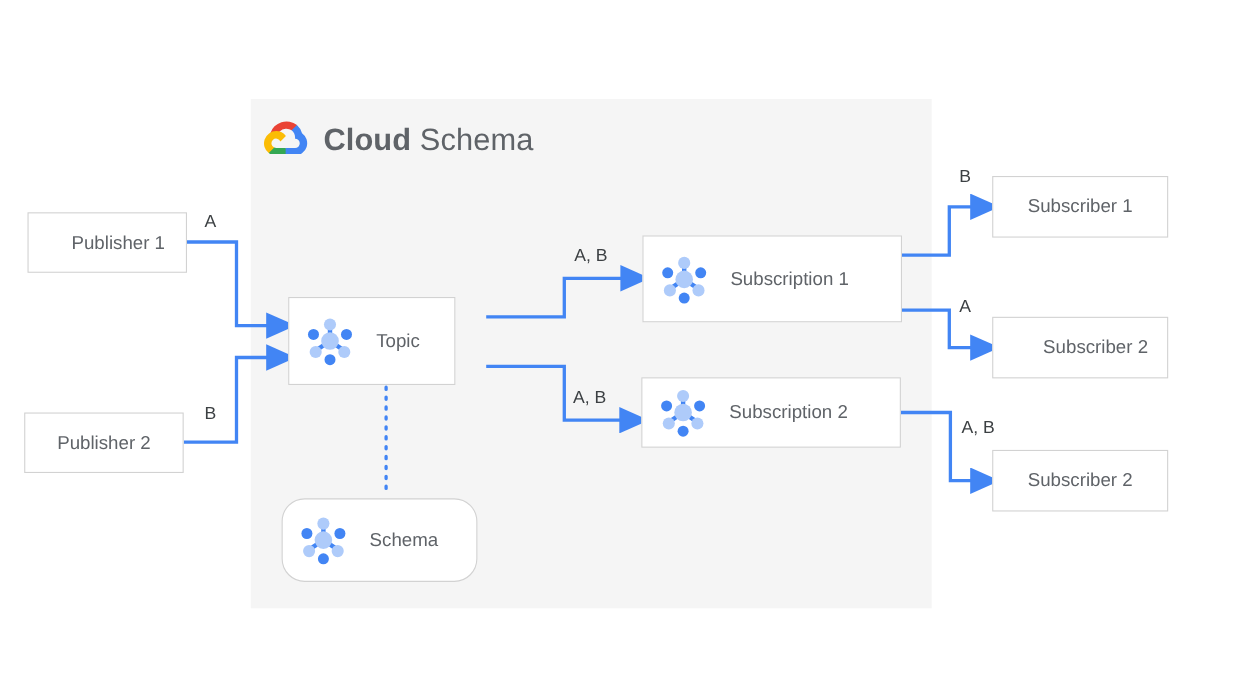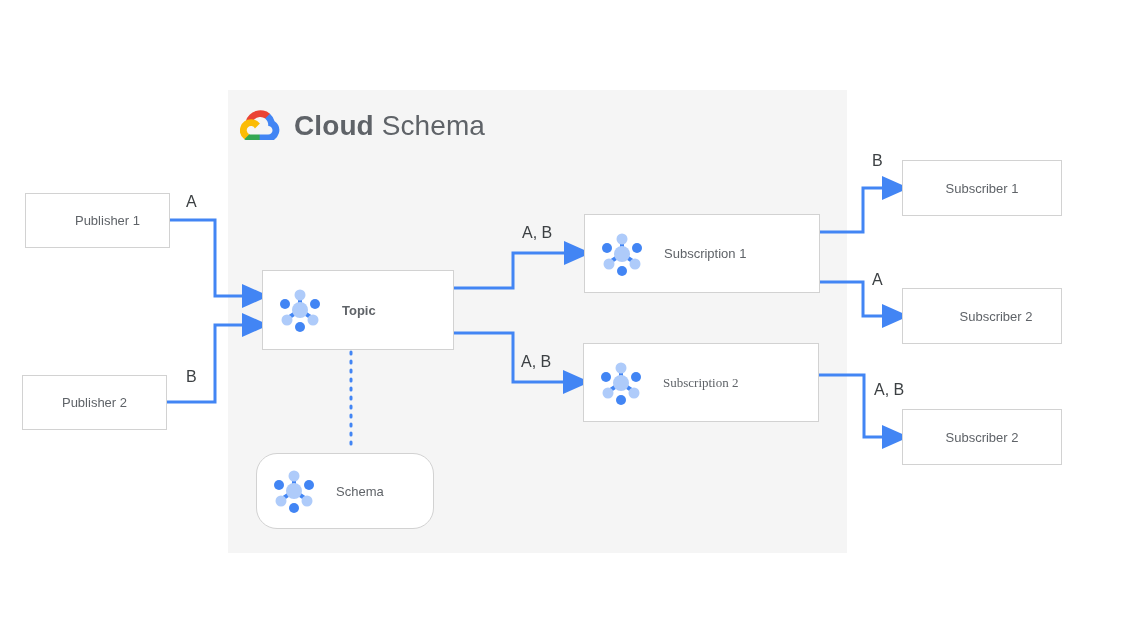--- a/index.html
+++ b/index.html
@@ -56,44 +56,44 @@
     display: flex;
     align-items: center;
     justify-content: center;
   }
   .node.with-icon {
     justify-content: flex-start;
     padding-left: 11px;
     gap: 16px;
   }
   .node-label {
-    font-size: 13px;
+    font-size: 17px;
     color: #5f6368;
     white-space: nowrap;
   }
   .pubsub-icon {
     flex: 0 0 auto;
     width: 52px;
     height: 52px;
     display: block;
   }
   .edge-label {
     position: absolute;
     font-size: 16px;
     color: #3c4043;
     white-space: nowrap;
   }
 
   
   #publisher-1  { left: 25px;  top: 193px; width: 145px; height: 55px; padding-left: 20px; }
   #publisher-2  { left: 22px;  top: 375px; width: 145px; height: 55px; }
-  #topic        { left: 262px; top: 270px; width: 192px; height: 80px; font-weight: bold; }
+  #topic        { left: 262px; top: 270px; width: 152px; height: 80px; }
   #schema       { left: 256px; top: 453px; width: 178px; height: 76px; border-radius: 21px; }
   #subscription-1 { left: 584px; top: 214px; width: 236px; height: 79px; }
-  #subscription-2 { left: 583px; top: 343px; width: 236px; height: 79px; font-family: Liberation Serif, serif; }
+  #subscription-2 { left: 583px; top: 343px; width: 236px; height: 64px; }
   #subscriber-1 { left: 902px; top: 160px; width: 160px; height: 56px; }
   #subscriber-2 { left: 902px; top: 288px; width: 160px; height: 56px; padding-left: 28px; }
   #subscriber-3 { left: 902px; top: 409px; width: 160px; height: 56px; }
 
   
   #label-pub1   { left: 186px; top: 193px; }
   #label-pub2   { left: 186px; top: 368px; }
   #label-sub1in { left: 522px; top: 224px; }
   #label-sub2in { left: 521px; top: 353px; }
   #label-subr1  { left: 872px; top: 152px; }

